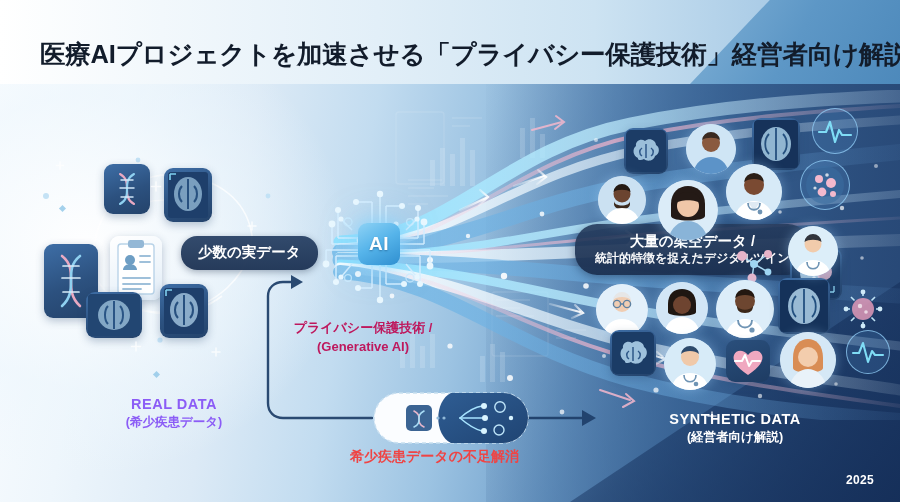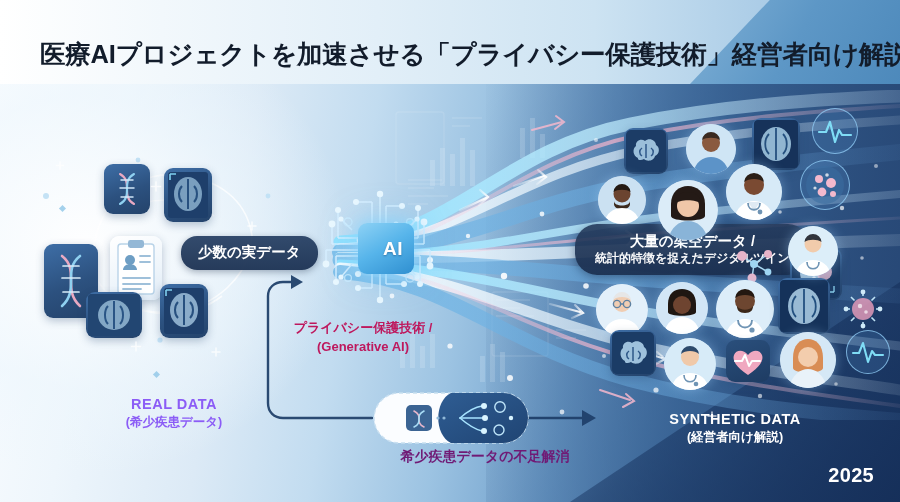--- a/index.html
+++ b/index.html
@@ -52,25 +52,25 @@
     font-size:25.5px;font-weight:700;letter-spacing:-.2px;
     color:#121c2b;white-space:nowrap;
   }
 
   
   .flows{position:absolute;left:300px;top:90px;width:600px;height:330px;}
 
   
   .ai-core{position:absolute;left:312px;top:186px;width:132px;height:128px;}
   .ai-chip{
-    position:absolute;left:46px;top:37px;width:42px;height:51px;
+    position:absolute;left:46px;top:37px;width:42px;height:42px;
     border-radius:9px;
     background:linear-gradient(150deg,#8ed2f5 0%,#56b4ea 48%,#2f8fd0 100%);
     box-shadow:0 0 16px rgba(140,215,255,.85),0 0 34px rgba(110,195,245,.5);
-    display:flex;align-items:center;justify-content:center;padding-left:14px;
+    display:flex;align-items:center;justify-content:center;
   }
   .ai-chip span{
     font-size:19px;font-weight:700;color:#ffffff;letter-spacing:.5px;
     text-shadow:0 1px 2px rgba(20,60,100,.45);
   }
 
   
   .pill-real{
     position:absolute;left:181px;top:236px;
     padding:7px 17px 8px;border-radius:16px;
@@ -100,28 +100,28 @@
   .foot-left .big{font-size:14.5px;font-weight:700;letter-spacing:.5px;}
   .foot-left .sub{font-size:12.5px;font-weight:700;margin-top:2px;}
 
   .foot-right{
     position:absolute;left:620px;top:411px;width:230px;text-align:center;color:#ffffff;
   }
   .foot-right .big{font-size:14.5px;font-weight:700;letter-spacing:.5px;}
   .foot-right .sub{font-size:12.5px;font-weight:700;margin-top:2px;}
 
   .bottom-caption{
-    position:absolute;left:350px;top:448px;width:270px;text-align:center;
-    font-size:14px;font-weight:700;color:#701a75;white-space:nowrap;
+    position:absolute;left:350px;top:448px;width:270px;text-align:left;
+    font-size:14px;font-weight:700;color:#ef4444;white-space:nowrap;
   }
 
   .brand{
     position:absolute;right:26px;bottom:14px;text-align:right;color:#ffffff;
   }
-  .brand .yr{font-size:20px;font-weight:700;line-height:1.25;letter-spacing:.3px;}
+  .brand .yr{font-size:12px;font-weight:700;line-height:1.25;letter-spacing:.3px;}
   .brand .nm{font-size:17px;font-weight:700;line-height:1.25;letter-spacing:.1px;}
 
   
   .tile{
     position:absolute;border-radius:9px;overflow:hidden;
     background:linear-gradient(160deg,#3e6ea6 0%,#2c517f 55%,#24436b 100%);
     box-shadow:0 3px 9px rgba(38,70,110,.3);
   }
   .tile.light{background:linear-gradient(160deg,#ffffff 0%,#eef5fb 60%,#dfeaf5 100%);}
 

